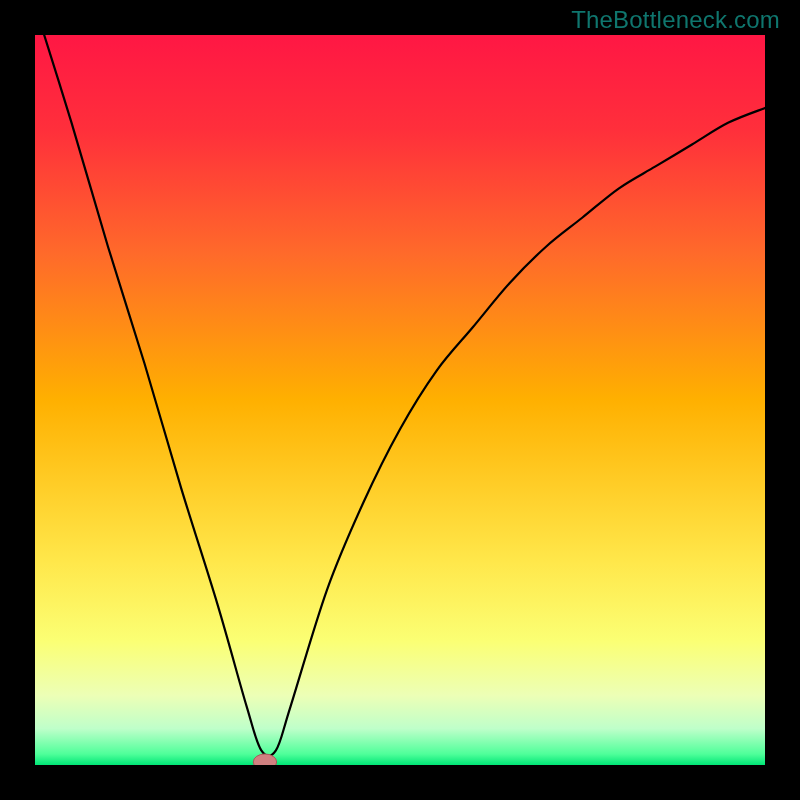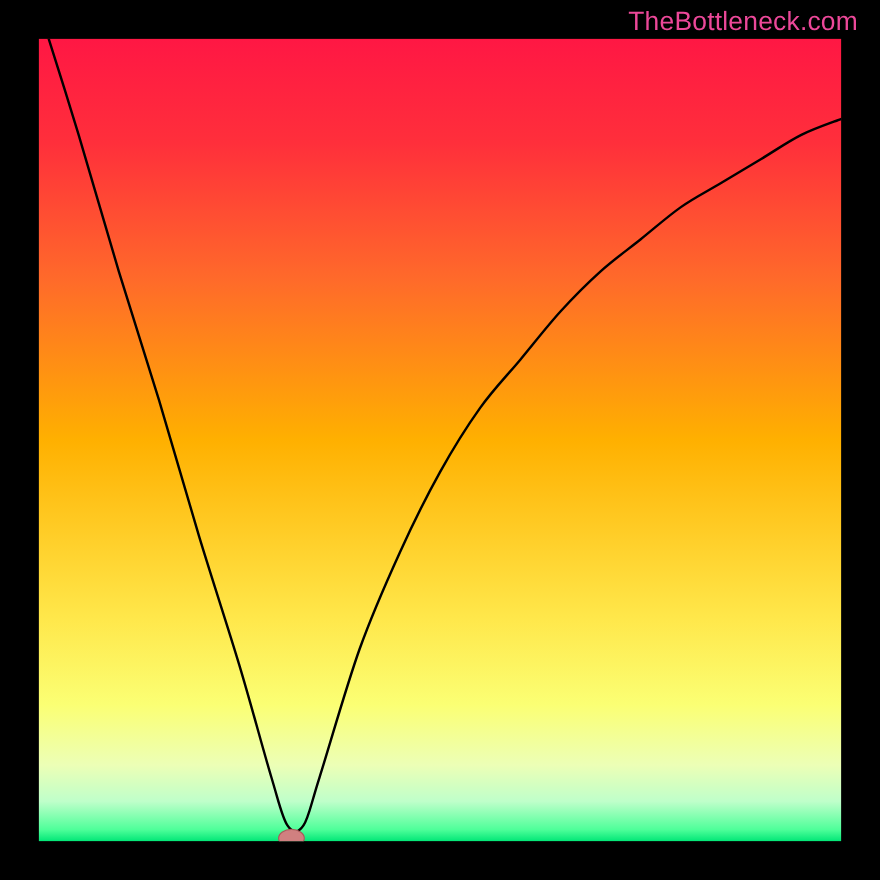--- a/index.html
+++ b/index.html
@@ -26,21 +26,21 @@
     width: 730px;
     height: 730px;
     overflow: hidden;
   }
   .watermark {
     position: absolute;
     top: 6px;
     right: 20px;
     font-size: 24px;
     font-weight: 400;
-    color: #ec4899;
+    color: #0f766e;
     font-family: Arial, Helvetica, sans-serif;
     letter-spacing: 0.2px;
   }
   svg.curve {
     position: absolute;
     left: 0;
     top: 0;
   }
 </style>
 </head>

